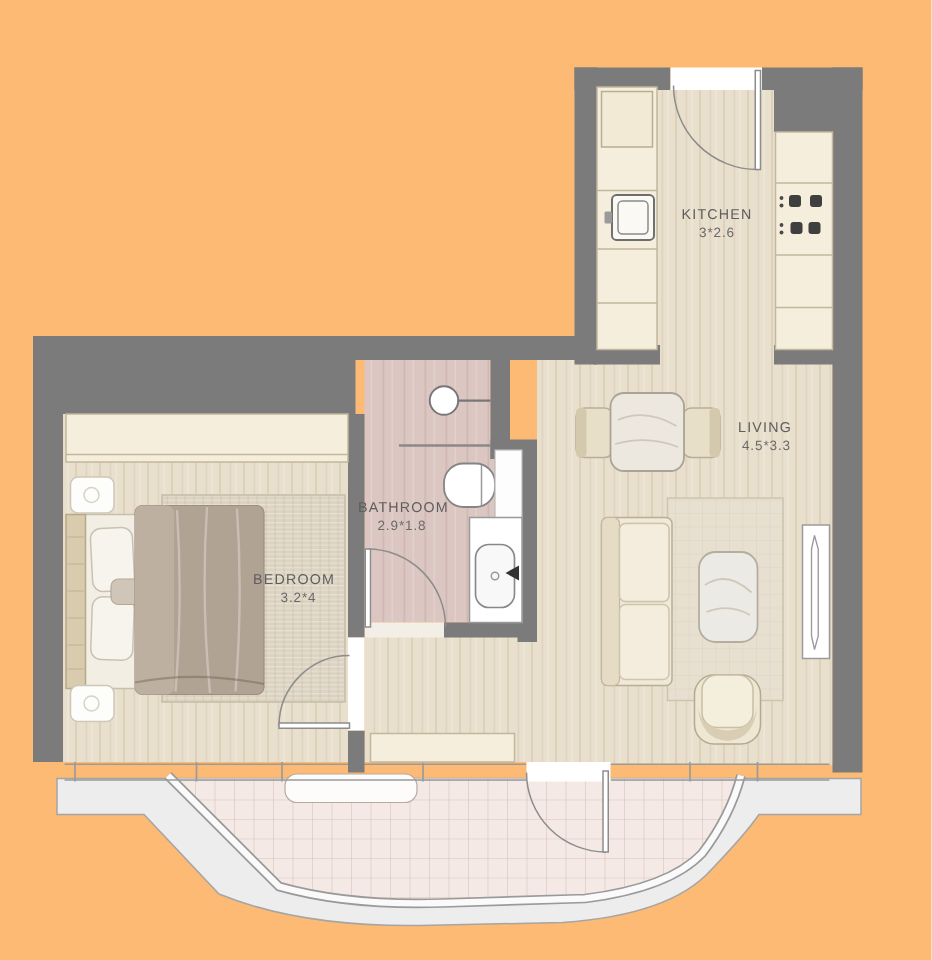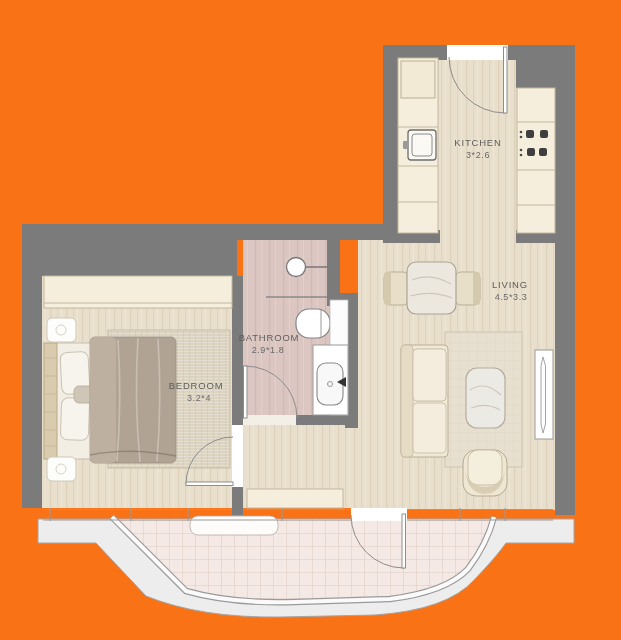--- a/index.html
+++ b/index.html
@@ -1,16 +1,16 @@
 <!DOCTYPE html>
 <html><head>
 <meta charset="utf-8">
 <style>
   html,body{margin:0;padding:0;background:#ffffff;}
-  .stage{position:relative;width:621px;height:640px;background:#f97316;overflow:hidden;
+  .stage{position:relative;width:621px;height:640px;background:#fdba74;overflow:hidden;
          font-family:"Liberation Sans", sans-serif;}
   svg{display:block;}
   text.room-label{font-family:"Liberation Sans",sans-serif;font-size:9.5px;letter-spacing:0.8px;
        fill:#5e5e5e;text-anchor:middle;}
   text.room-dims{font-family:"Liberation Sans",sans-serif;font-size:9px;letter-spacing:0.6px;
        fill:#6a6a6a;text-anchor:middle;}
 </style>
 </head>
 <body>
 

